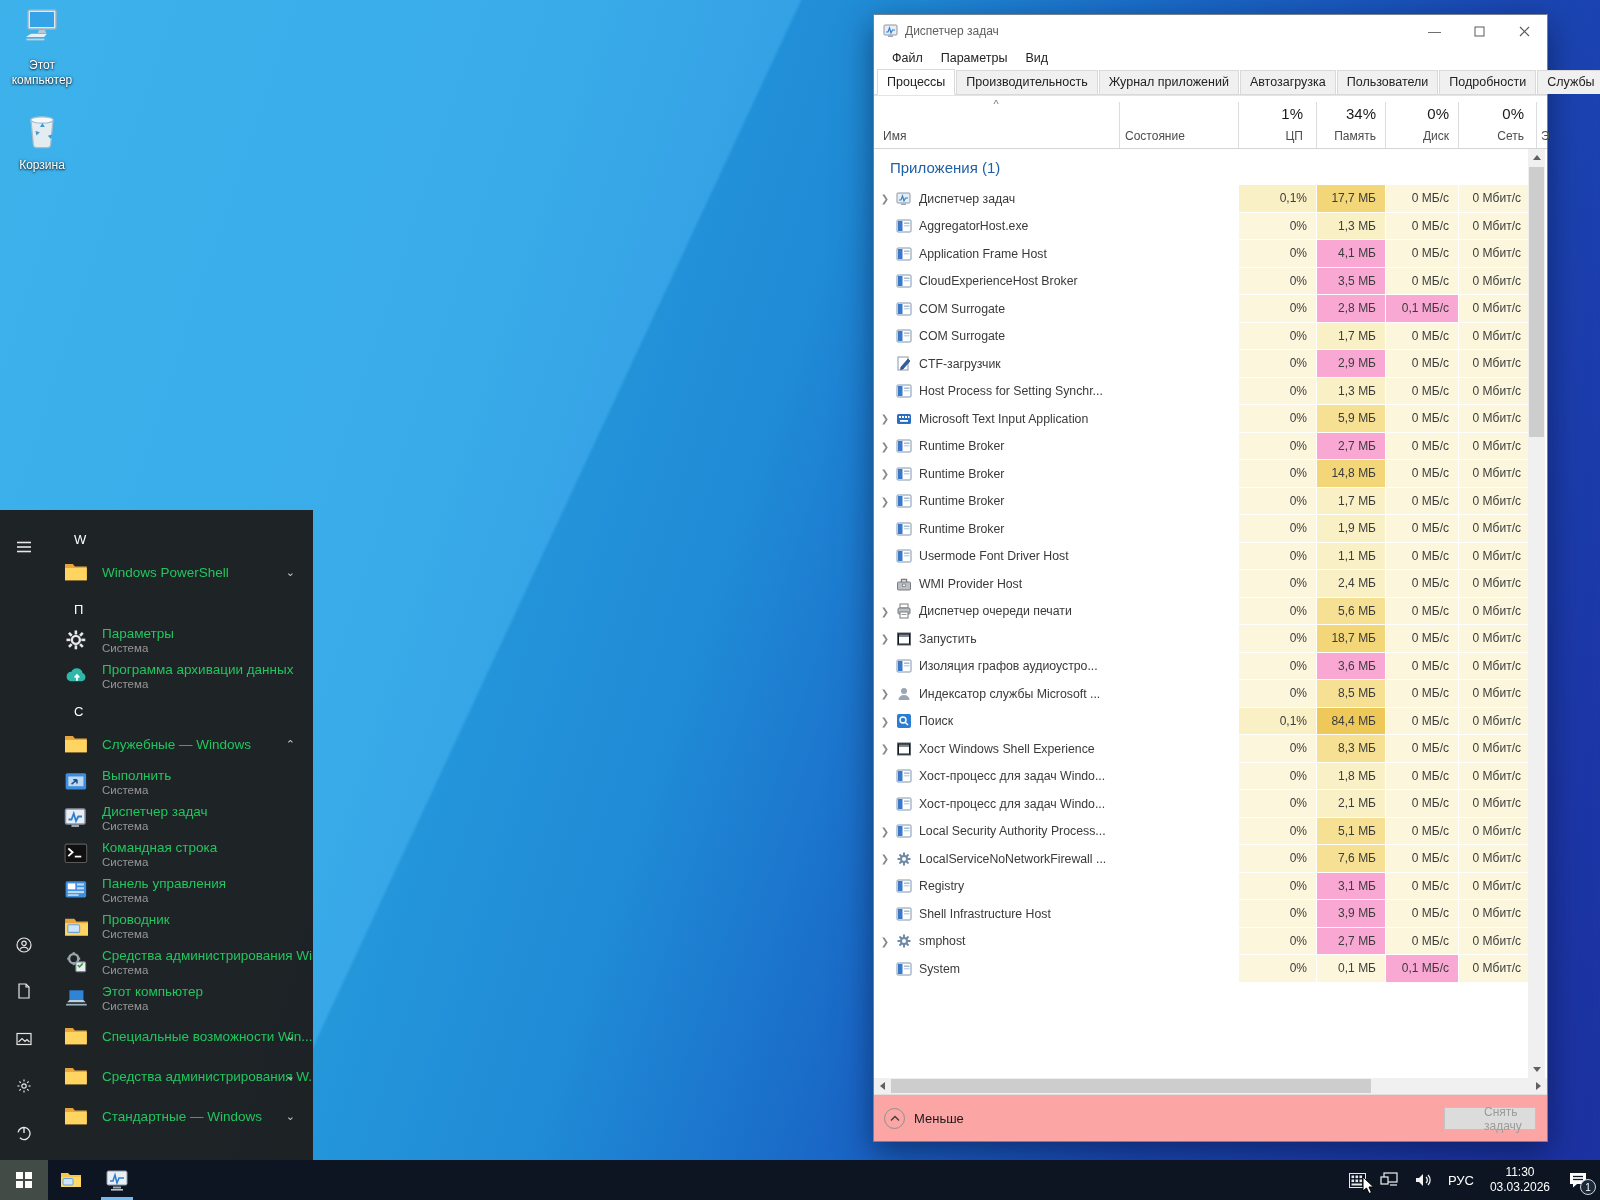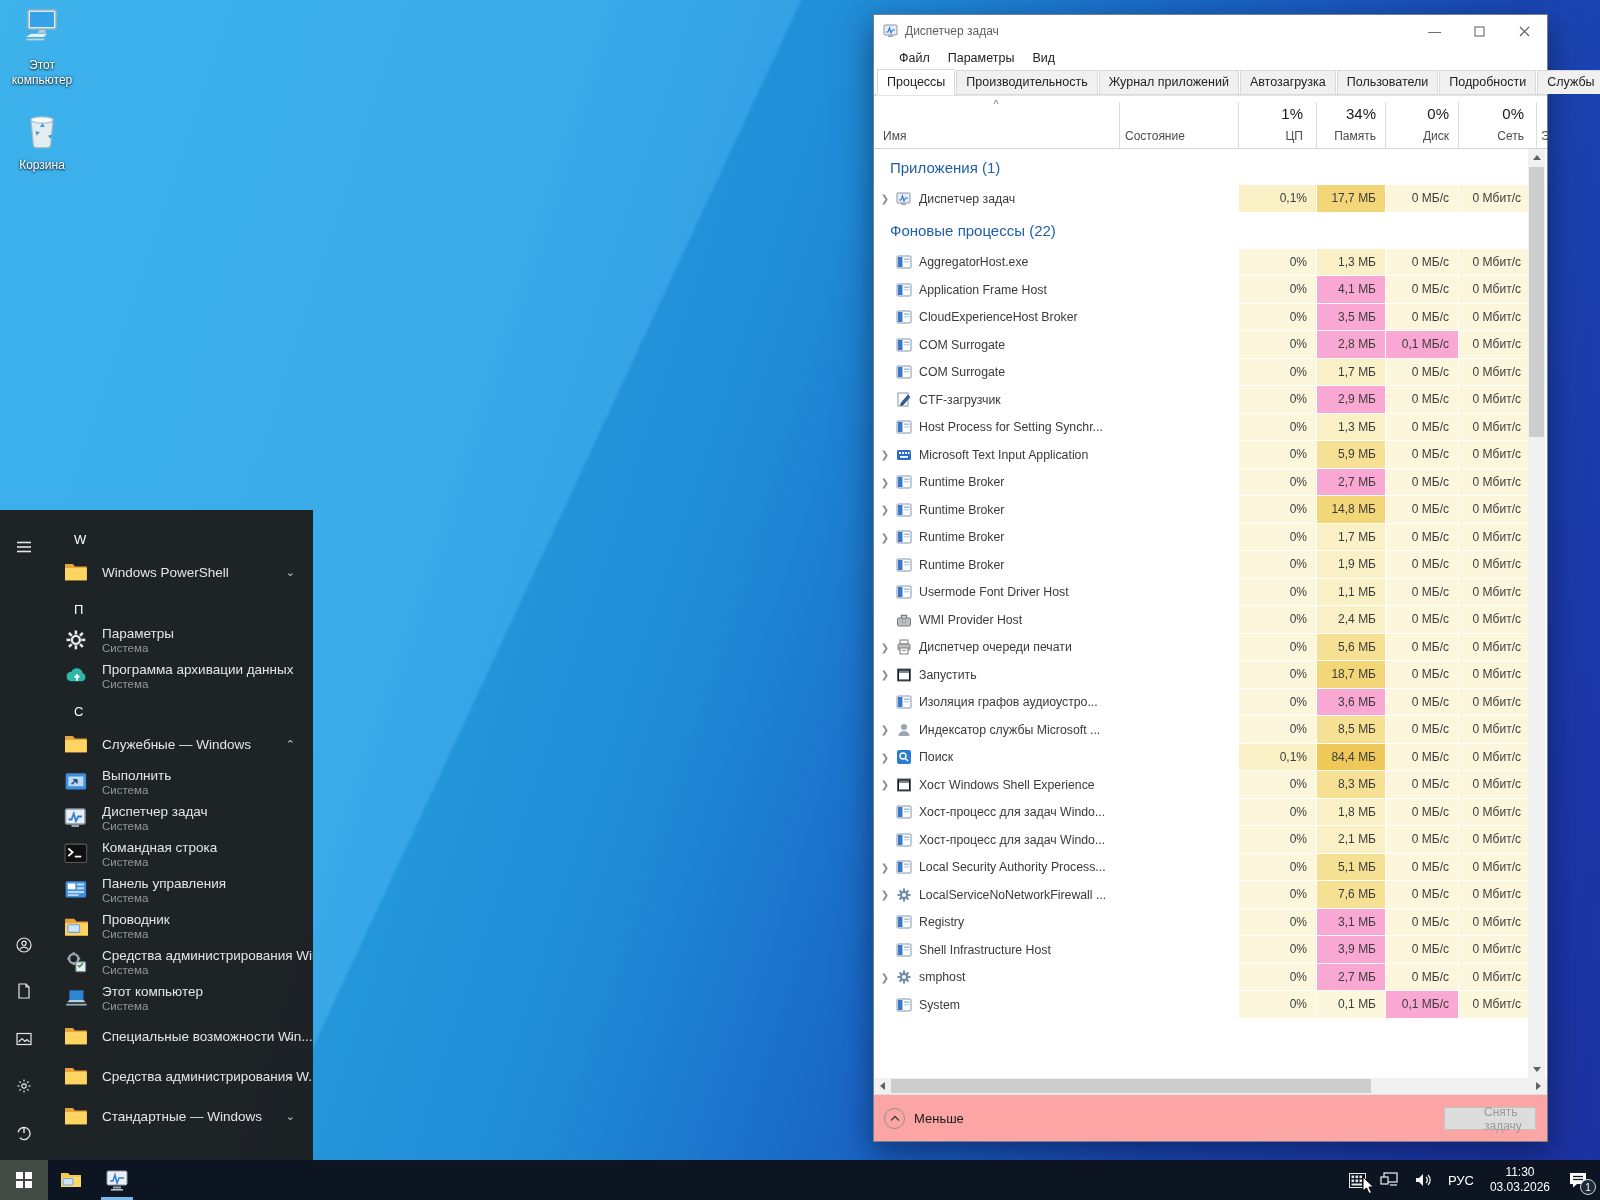--- a/index.html
+++ b/index.html
@@ -16,34 +16,34 @@
   .desk-icon .dlabel { color:#fff; font-size:12px; line-height:15px; text-shadow:0 1px 2px rgba(0,0,0,.8), 0 0 3px rgba(0,0,0,.5); }
 
   
   .start-menu { position:absolute; left:0; top:510px; width:313px; height:650px; background:rgba(29,30,31,.97); display:flex; }
   .rail { width:48px; height:100%; position:relative; flex:0 0 48px; }
   .rail-btn { position:absolute; left:0; width:48px; height:46px; display:flex; align-items:center; justify-content:center; color:#e6e6e6; }
   .applist { flex:1; padding:12px 0 0 14px; overflow:hidden; }
   .sec-letter { height:26px; display:flex; align-items:center; padding-left:12px; color:#fff; font-size:13px; margin-top:4px; }
   .srow { display:flex; align-items:center; height:40px; color:#fff; position:relative; }
   .srow .sico { width:24px; height:24px; flex:0 0 24px; margin-left:2px; margin-right:14px; display:flex; align-items:center; justify-content:center; }
-  .srow .stxt { font-size:13.5px; color:#e5e5e5; white-space:nowrap; }
+  .srow .stxt { font-size:13.5px; color:#22c55e; white-space:nowrap; }
   .srow .s2 { display:flex; flex-direction:column; justify-content:center; }
   .srow .ssub { font-size:11.5px; color:#969696; margin-top:1px; }
   .srow.app { height:36px; }
   .srow .chev { position:absolute; right:18px; color:#c9c9c9; font-size:11px; }
 
   
   .tm { position:absolute; left:873px; top:14px; width:675px; height:1128px; background:#fff; border:1px solid #77818c; box-shadow:0 10px 30px rgba(0,10,40,.5); }
   .titlebar { position:absolute; left:0; top:0; right:0; height:32px; background:#fff; display:flex; align-items:center; }
   .titlebar .tico { width:16px; height:16px; margin:0 6px 0 9px; }
   .titlebar .ttxt { font-size:12px; color:#5f5f5f; }
   .capbtns { position:absolute; right:0; top:0; height:32px; display:flex; }
   .capbtn { width:45px; height:32px; display:flex; align-items:center; justify-content:center; color:#5a5a5a; font-size:13px; }
-  .menubar { position:absolute; left:0; top:32px; right:0; height:22px; background:#fff; display:flex; align-items:center; padding-left:16px; }
+  .menubar { position:absolute; left:0; top:32px; right:0; height:22px; background:#fff; display:flex; align-items:center; padding-left:9px; }
   .menuitem { font-size:12.5px; color:#222; padding:2px 9px; }
   .tabsrow { position:absolute; left:0; top:54px; right:0; height:26px; display:flex; align-items:flex-end; padding-left:3px; border-bottom:1px solid #d9d9d9; background:#fff; }
   .tab { font-size:12.5px; color:#222; background:#f0f0f0; border:1px solid #d9d9d9; border-bottom:none; padding:4px 9px 4px; margin-right:1px; height:24px; white-space:nowrap; }
   .tab.active { background:#fff; height:26px; padding-top:5px; position:relative; z-index:2; margin-bottom:-1px; border-bottom:1px solid #fff; }
 
   .thead { position:absolute; left:0; top:80px; right:0; height:54px; border-top:1px solid #e4e4e4; border-bottom:1px solid #d4d4d4; background:#fff; }
   .thead .vline { position:absolute; top:6px; bottom:0; width:1px; background:#dcdcdc; }
   .thead .sortmark { position:absolute; left:110px; top:2px; width:24px; text-align:center; color:#777; font-size:11px; }
   .hcol { position:absolute; bottom:5px; font-size:12px; color:#4c4c4c; }
   .hpct { position:absolute; top:9px; font-size:15px; color:#1a1a1a; text-align:right; }
@@ -208,28 +208,20 @@
                 <polyline points="3,9 5,9 6.5,5 8,10 9.5,7 12,7" fill="none" stroke="#2f7fd1" stroke-width="1.2"></polyline>
                 <rect x="5" y="12.5" width="5" height="1.5" fill="#9aa7b3"></rect>
               </svg></span>
             <span class="pname">Диспетчер задач</span>
           </div>
           <div class="statuscell"></div>
           <div class="cell c-cpu h2">0,1%</div>
           <div class="cell c-mem h5">17,7 МБ</div>
           <div class="cell c-dk h1">0 МБ/с</div>
           <div class="cell c-nt h1">0 Мбит/с</div>
-        </div>
-        <div class="grow">
-          <div class="gtitle">Фоновые процессы (22)</div>
-          <div class="statuscell"></div>
-          <div class="cell c-cpu h0"></div>
-          <div class="cell c-mem h1"></div>
-          <div class="cell c-dk h0"></div>
-          <div class="cell c-nt h0"></div>
         </div>
         <div class="prow">
           <div class="namecell">
             <span class="pchev"></span>
             <span class="pico"><svg width="16" height="16" viewBox="0 0 16 16">
                 <rect x="1" y="2" width="14" height="12" rx="1" fill="#fff" stroke="#7e96ae"></rect>
                 <rect x="2" y="3" width="4.5" height="10" fill="#3c78c8"></rect>
                 <rect x="8" y="4.5" width="5.5" height="1.4" fill="#9db7cd"></rect>
                 <rect x="8" y="7" width="5.5" height="1.4" fill="#c3d4e2"></rect>
               </svg></span>

